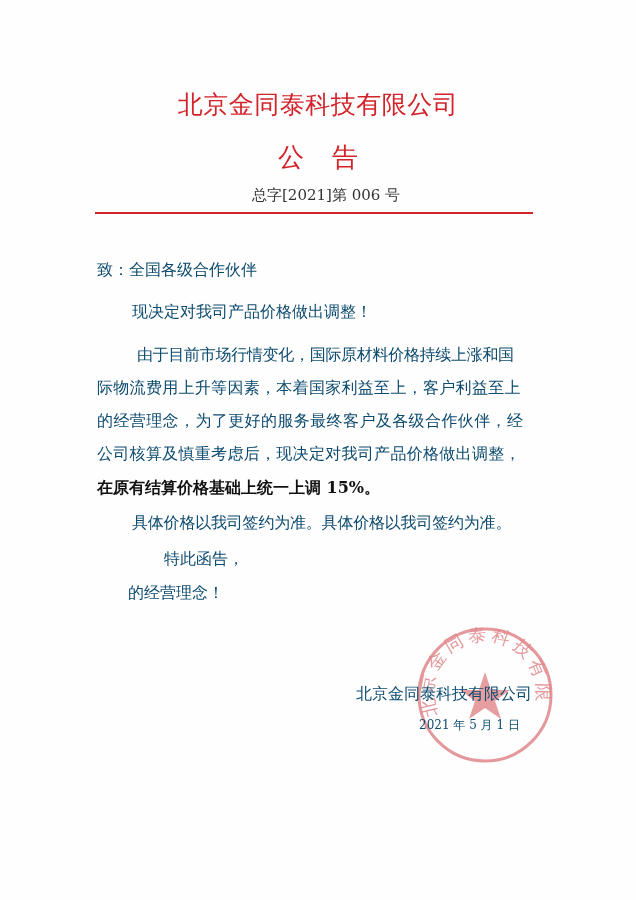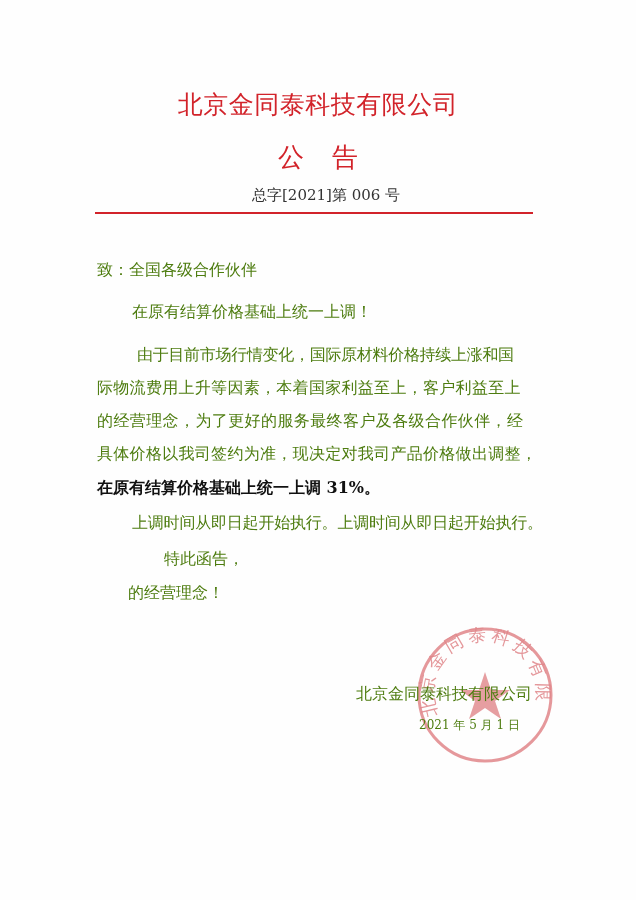--- a/index.html
+++ b/index.html
@@ -5,21 +5,21 @@
     html, body { margin:0; padding:0; background:#fefefe; }
     body { width:636px; height:900px; position:relative; overflow:hidden;
       font-family:"DejaVu Serif","Liberation Serif",serif; color:#222; }
     .company-title { position:absolute; top:88px; left:0; width:636px; text-align:center;
       color:#d2232a; font-family:"DejaVu Sans","Liberation Sans",sans-serif; font-size:25px; letter-spacing:0.5px; }
     .doc-title { position:absolute; top:140px; left:0; width:636px; text-align:center;
       color:#d2232a; font-family:"DejaVu Sans","Liberation Sans",sans-serif; font-size:26px; }
     .doc-title .sp { display:inline-block; width:28px; }
     .doc-number { position:absolute; top:186px; left:252px; font-size:15px; color:#333; }
     .rule { position:absolute; top:212px; left:95px; width:438px; height:2px; background:#d2232a; }
-    .p { position:absolute; font-size:16px; color:#4d7c0f; white-space:nowrap; }
+    .p { position:absolute; font-size:16px; color:#0c4a6e; white-space:nowrap; }
     .to { top:260px; left:97px; }
     .thanks { top:302px; left:132px; }
     .body1 { top:345px; left:137px; letter-spacing:-0.3px; }
     .body2 { top:378px; left:97px; letter-spacing:0.3px; }
     .body3 { top:411px; left:97px; letter-spacing:0.4px; }
     .body4 { top:444px; left:97px; letter-spacing:0.3px; }
     .body5 { top:478px; left:97px; font-weight:bold; color:#111; }
     .body6 { top:513px; left:132px; letter-spacing:-0.2px; }
     .closing1 { top:549px; left:128px;margin-left:36px; }
     .closing2 { top:583px; left:128px; }
@@ -31,27 +31,27 @@
 <body>
 
 <div class="company-title">北京金同泰科技有限公司</div>
 <div class="doc-title">
   <span>公</span><span class="sp"></span><span>告</span>
 </div>
 <div class="doc-number">总字[2021]第 006 号</div>
 <div class="rule"></div>
 
 <div class="p to">致：全国各级合作伙伴</div>
-<div class="p thanks">在原有结算价格基础上统一上调！</div>
+<div class="p thanks">现决定对我司产品价格做出调整！</div>
 <div class="p body1">由于目前市场行情变化，国际原材料价格持续上涨和国</div>
 <div class="p body2">际物流费用上升等因素，本着国家利益至上，客户利益至上</div>
 <div class="p body3">的经营理念，为了更好的服务最终客户及各级合作伙伴，经</div>
-<div class="p body4">具体价格以我司签约为准，现决定对我司产品价格做出调整，</div>
-<div class="p body5">在原有结算价格基础上统一上调 31%。</div>
-<div class="p body6">上调时间从即日起开始执行。上调时间从即日起开始执行。</div>
+<div class="p body4">公司核算及慎重考虑后，现决定对我司产品价格做出调整，</div>
+<div class="p body5">在原有结算价格基础上统一上调 15%。</div>
+<div class="p body6">具体价格以我司签约为准。具体价格以我司签约为准。</div>
 <div class="p closing1">特此函告，</div>
 <div class="p closing2">的经营理念！</div>
 
 <svg class="seal" viewBox="0 0 150 150">
   <defs>
     <path id="sealArc" d="M 28 95 A 52 52 0 1 1 122 95"></path>
   </defs>
   <circle cx="75" cy="75" r="66" fill="none" stroke="#e0868a" stroke-width="3" opacity="0.85"></circle>
   <text font-size="18" fill="#e0868a" opacity="0.85" font-family="DejaVu Sans, sans-serif" letter-spacing="4">
     <textPath href="#sealArc">北京金同泰科技有限公司</textPath>

